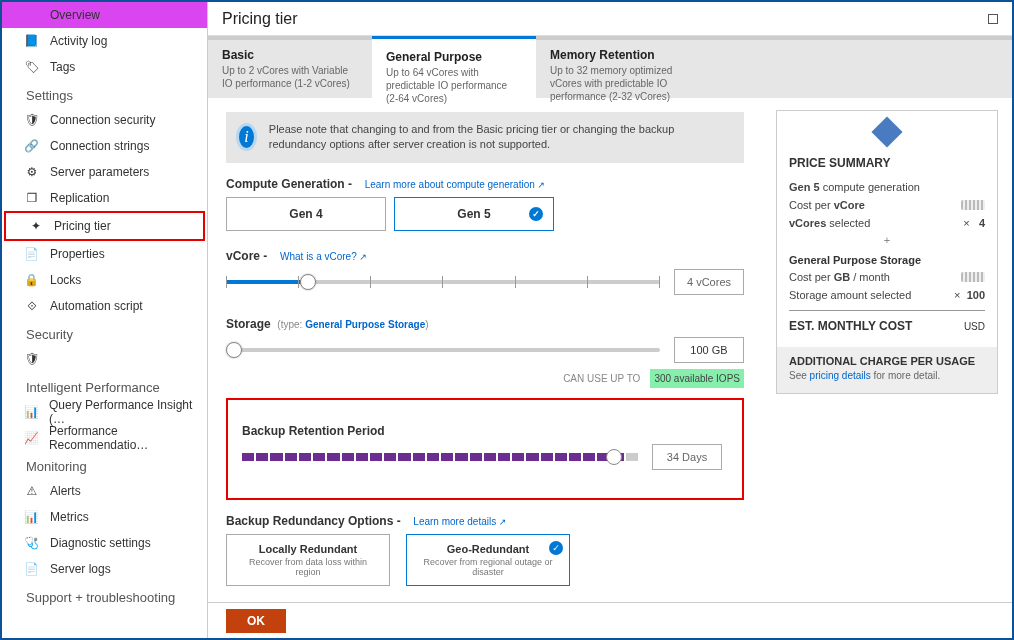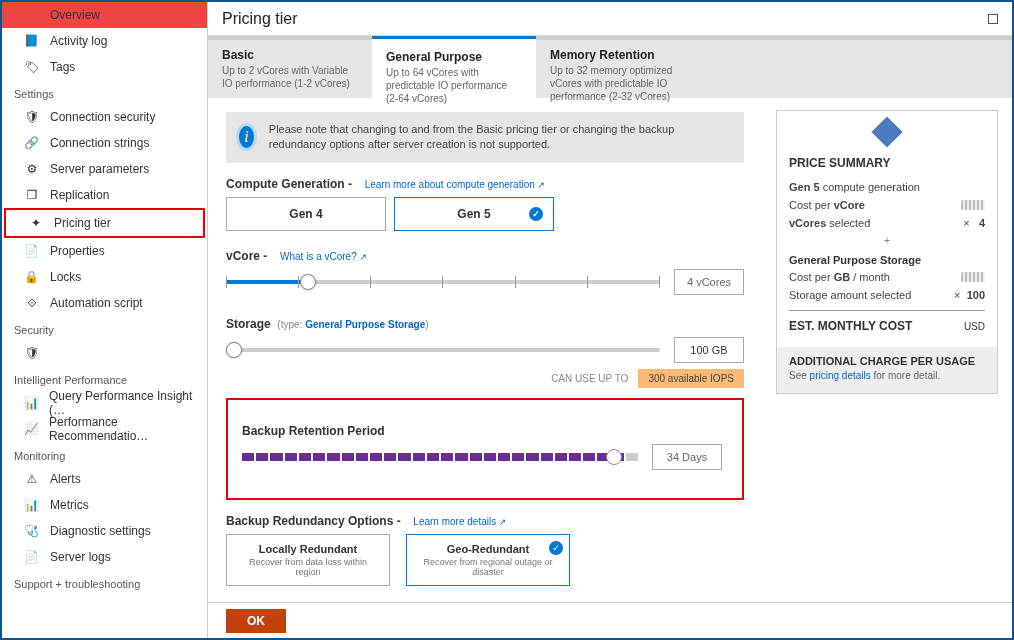--- a/index.html
+++ b/index.html
@@ -2,23 +2,23 @@
 <html><head>
 <meta charset="utf-8">
 <style>
 * { box-sizing: border-box; margin: 0; padding: 0; font-family: "Segoe UI", Arial, sans-serif; }
 body { width: 1014px; height: 640px; background: #fff; font-size: 12px; color: #333; border: 2px solid #0b5394; overflow: hidden; position: relative; }
 .wrap { display: flex; height: 100%; }
 
 
 .sidebar { width: 206px; border-right: 1px solid #ccc; background: #fff; overflow: hidden; padding-top: 0; }
 .side-item { display: flex; align-items: center; height: 26px; padding: 0 8px 0 22px; cursor: pointer; font-size: 12px; color: #333; }
-.side-item.selected { background: #ef4444; }
+.side-item.selected { background: #d946ef; }
 .side-item .icon { width: 16px; height: 16px; margin-right: 10px; display:inline-flex; align-items:center; justify-content:center; font-size:12px;}
-.side-group { font-size: 11px; color: #555; padding: 8px 8px 4px 12px; font-weight: 400; }
+.side-group { font-size: 13px; color: #555; padding: 8px 8px 4px 24px; font-weight: 400; }
 .highlight-box { border: 2px solid #e60000; margin: 0 2px; }
 
 
 .main { flex: 1; display: flex; flex-direction: column; background: #fff; overflow: hidden; }
 .main-header { display:flex; align-items:center; justify-content:space-between; height: 34px; padding: 0 14px; font-size: 16px; font-weight: 400; color:#222; border-bottom:1px solid #ddd;}
 .main-header .sq { width:10px; height:10px; border:1px solid #555;}
 .tier-tabs { display: flex; background: #e6e6e6; height: 62px; border-top:4px solid #ccc; }
 .tier-tab { width: 164px; padding: 8px 14px 8px 14px; cursor: pointer; }
 .tier-tab.active { background: #fff; border-top: 3px solid #0078d4; margin-top:-4px; padding-top:11px;}
 .tier-tab .t-title { font-size: 12px; font-weight: 600; color: #222; }
@@ -47,21 +47,21 @@
 .ticks { position:absolute; top:4px; left:0; right:0; display:flex; justify-content:space-between;}
 .tick { width:1px; height:12px; background:#999;}
 .track-base { height:4px; background:#ccc; width:100%; position:relative; border-radius:2px;}
 .fill-blue { position:absolute; left:0; top:0; bottom:0; background:#0078d4; }
 .thumb { position:absolute; top:-6px; width:16px; height:16px; border-radius:50%; background:#fff; border:1px solid #888; box-shadow:0 0 2px rgba(0,0,0,0.3);}
 .val-box { width:70px; height:26px; border:1px solid #aaa; display:flex;align-items:center;justify-content:center; font-size:11px;}
 .val-box.ro { color:#666;}
 
 .iops-row { display:flex; justify-content:flex-end; align-items:center; gap:0; margin:6px 0 10px 0;}
 .iops-txt { font-size:10px; color:#888; padding:4px 10px; }
-.iops-box { font-size:10px; color:#444; background:#fdba74; padding:4px 10px;}
+.iops-box { font-size:10px; color:#444; background:#86efac; padding:4px 4px;}
 
 .retention-box { border: 2px solid #e60000; padding: 24px 20px 24px 14px; margin-bottom: 14px; }
 .purple-track { height:8px; display:flex; gap:2px; flex:1; align-items:center; position:relative;}
 .purple-seg { flex:1; height:8px; background:#6b2d90;}
 .purple-seg.empty { background:#ccc;}
 .purple-thumb { position:absolute; top:-4px; width:16px; height:16px; border-radius:50%; background:#fff; border:1px solid #888;}
 
 .redun-row { display:flex; gap:16px; }
 .redun-card { width:164px; padding:8px 10px; border:1px solid #aaa; text-align:center; position:relative; cursor:pointer;}
 .redun-card.selected { border:1px solid #0078d4;}

